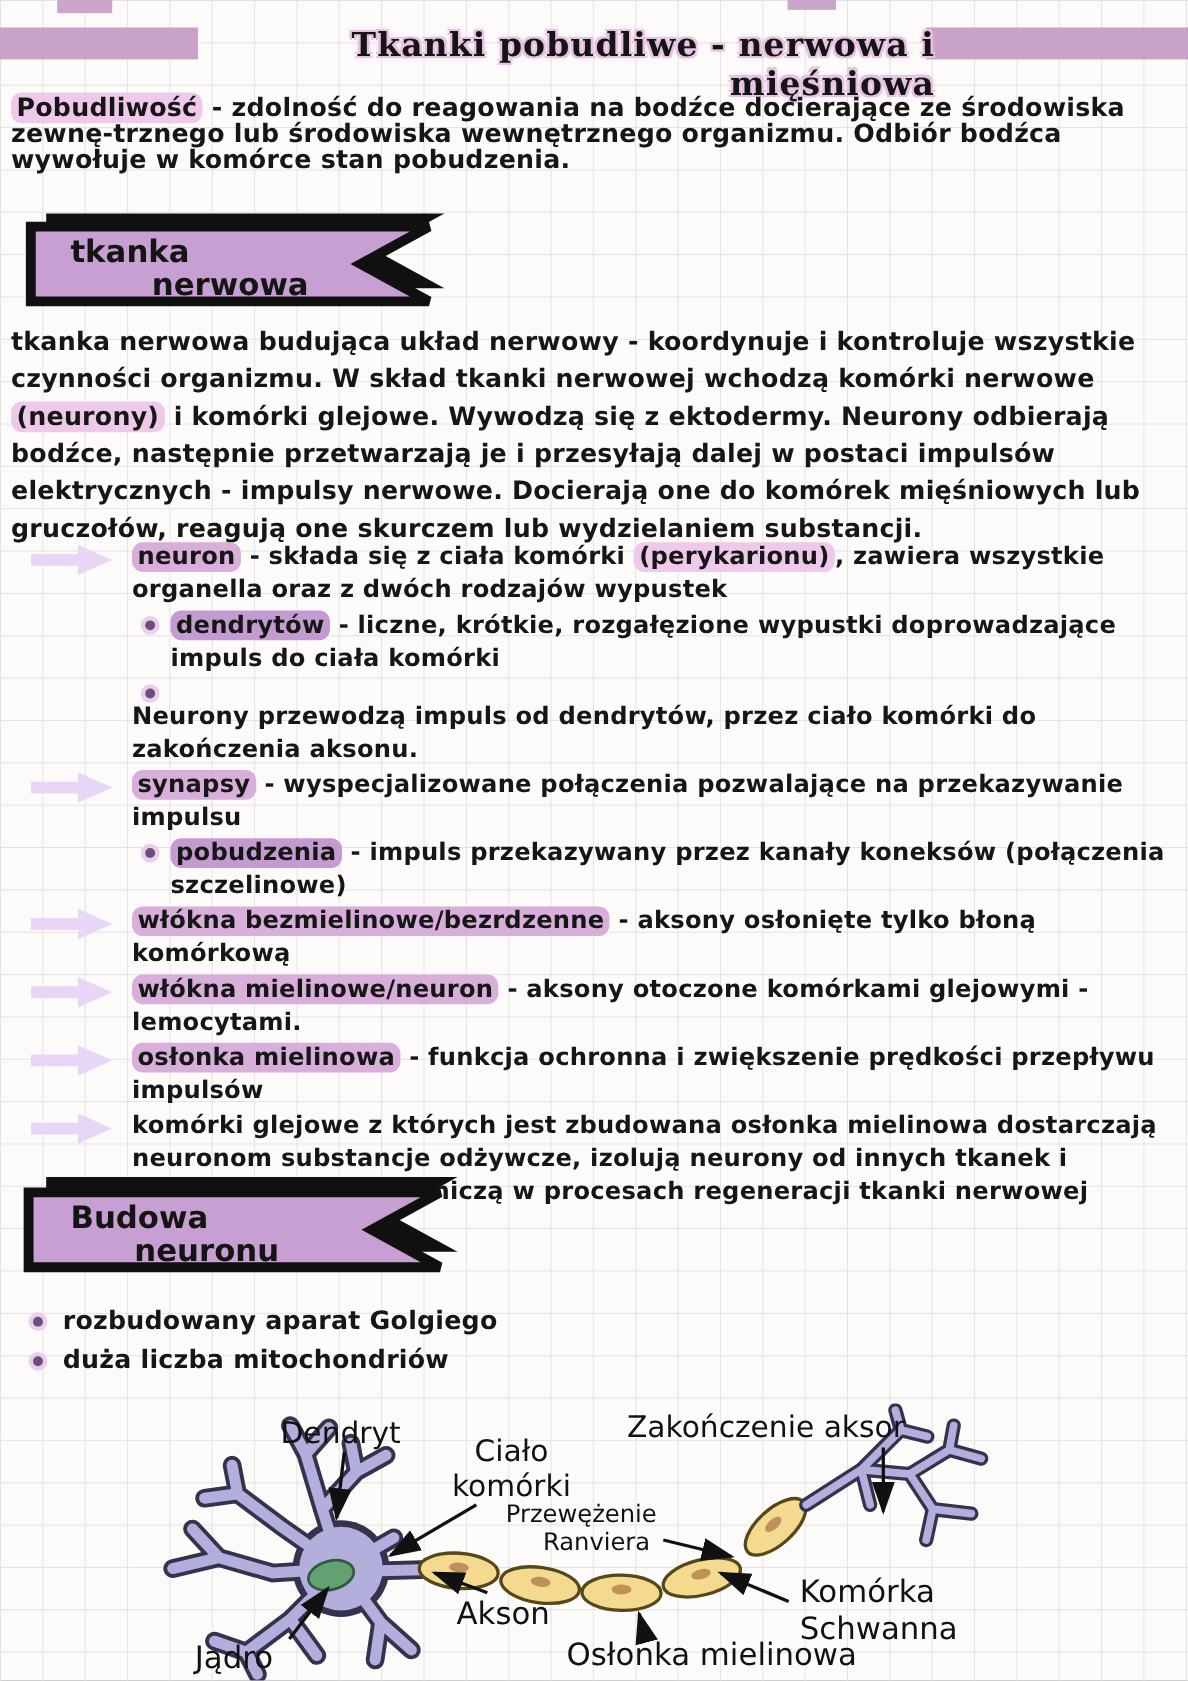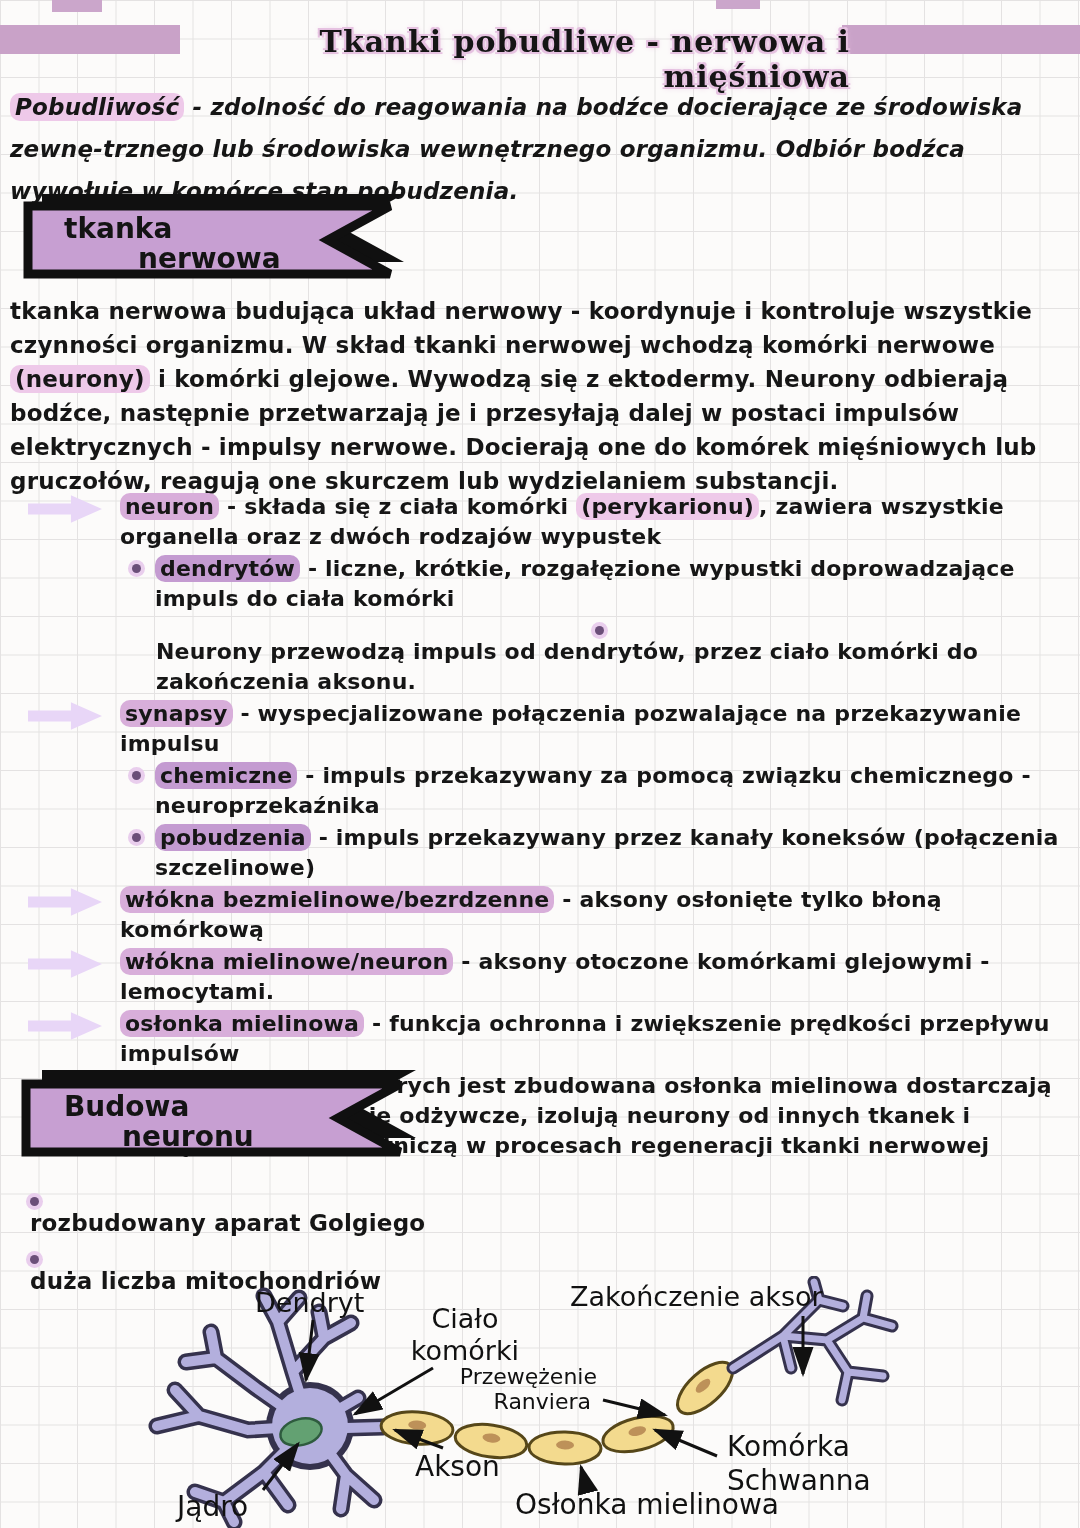--- a/index.html
+++ b/index.html
@@ -30,21 +30,21 @@
     font-family:"DejaVu Serif", serif;
     font-weight:700; font-size:30px; letter-spacing:1px; color:#151515;
     text-shadow: 2px 2px 0 #e6c2e1, -2px 2px 0 #e6c2e1, 2px -2px 0 #e6c2e1,
                  -2px -2px 0 #e6c2e1, 0 0 7px #e6c2e1;
   }
 
   .hand { font-weight:700; letter-spacing:0.2px; }
 
   .intro {
     position:absolute; left:10px; top:86px; width:1062px;
-    font-size:23px; line-height:42px;font-style:italic;
+    font-size:23px; line-height:24px;
   }
 
   mark { color:inherit; border-radius:10px; padding:1px 5px; }
   .hl        { background:#d8aeda; }
   .hl-strong { background:#c49bd1; }
   .hl-light  { background:#eec9e9; }
 
   .ribbon { position:absolute; }
   .ribbon1 { left:22px; top:192px; }
   .ribbon2 { left:20px; top:1066px; }
@@ -57,30 +57,30 @@
 
   .items { position:absolute; left:0; top:492px; width:1080px; font-size:22px; line-height:30px; }
   .row { display:flex; align-items:flex-start; margin-bottom:2px; }
   .row p { flex:1; margin:0; padding-right:8px; }
   .arrow-row { padding-left:28px; }
   .arrow-row .marrow { margin-right:18px; margin-top:2px; }
   .marrow {
     flex:0 0 74px; width:74px; height:30px; background:#e8d6f7;
     clip-path:polygon(0 32%, 58% 32%, 58% 4%, 100% 50%, 58% 96%, 58% 68%, 0 68%);
   }
-  .sub-row { padding-left:132px;justify-content:center; }
+  .sub-row { padding-left:132px; }
   .sub-row .dot { margin-right:14px; margin-top:10px; }
   .dot {
     flex:0 0 9px; width:9px; height:9px; border-radius:50%;
     background:#6b4f79; box-shadow:0 0 0 4px #e9ceed;
   }
-  .note-row { padding-left:120px;margin-left:36px; }
+  .note-row { padding-left:120px; }
 
   .features { position:absolute; left:30px; top:1184px; width:900px; font-size:23px; line-height:35px; }
-  .features .row { margin-bottom:1px;flex-direction:column; }
+  .features .row { margin-bottom:1px; }
   .features .dot { margin-right:18px; margin-top:13px; }
 
   .diagram { position:absolute; left:115px; top:1276px; }
   .diagram text { font-family:"DejaVu Sans", sans-serif; fill:#111; font-weight:400; }
 </style>
 </head>
 <body>
 
 <div class="page">
 
@@ -120,24 +120,20 @@
 
     <div class="row note-row">
       <p>Neurony przewodzą impuls od dendrytów, przez ciało komórki do zakończenia aksonu.</p>
     </div>
 
     <div class="row arrow-row">
       <span class="marrow"></span>
       <p><mark class="hl">synapsy</mark><span> - wyspecjalizowane połączenia pozwalające na przekazywanie impulsu</span></p>
     </div>
 
-    <div class="row sub-row">
-      <span class="dot"></span>
-      <p><mark class="hl-strong">chemiczne</mark><span> - impuls przekazywany za pomocą związku chemicznego - neuroprzekaźnika</span></p>
-    </div>
 
     <div class="row sub-row">
       <span class="dot"></span>
       <p><mark class="hl-strong">pobudzenia</mark><span> - impuls przekazywany przez kanały koneksów (połączenia szczelinowe)</span></p>
     </div>
 
     <div class="row arrow-row">
       <span class="marrow"></span>
       <p><mark class="hl">włókna bezmielinowe/bezrdzenne</mark><span> - aksony osłonięte tylko błoną komórkową</span></p>
     </div>

